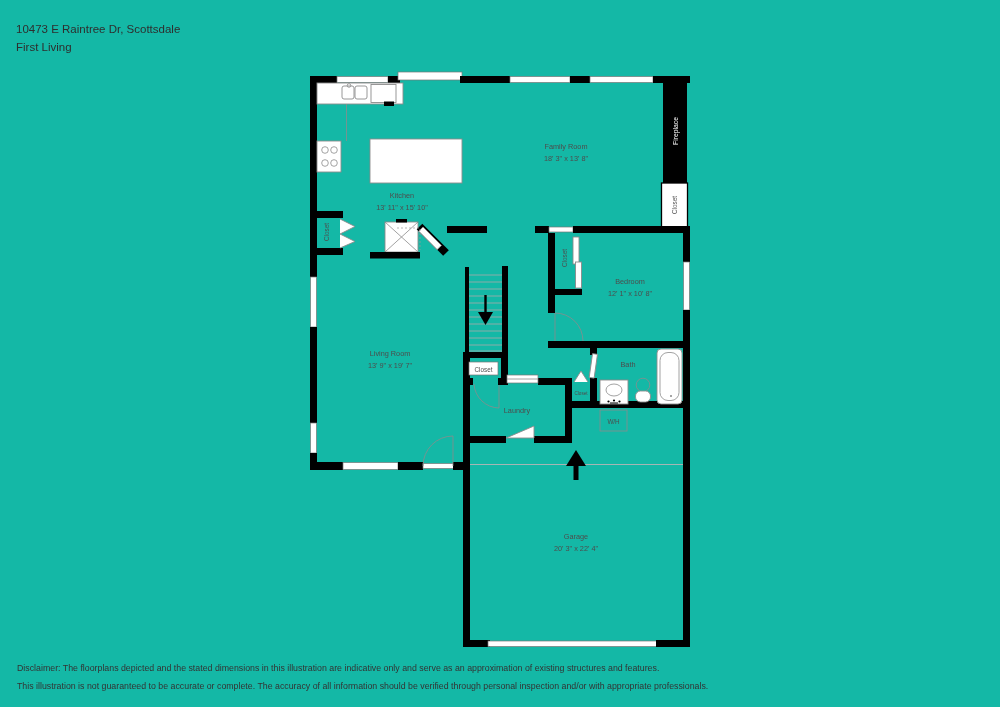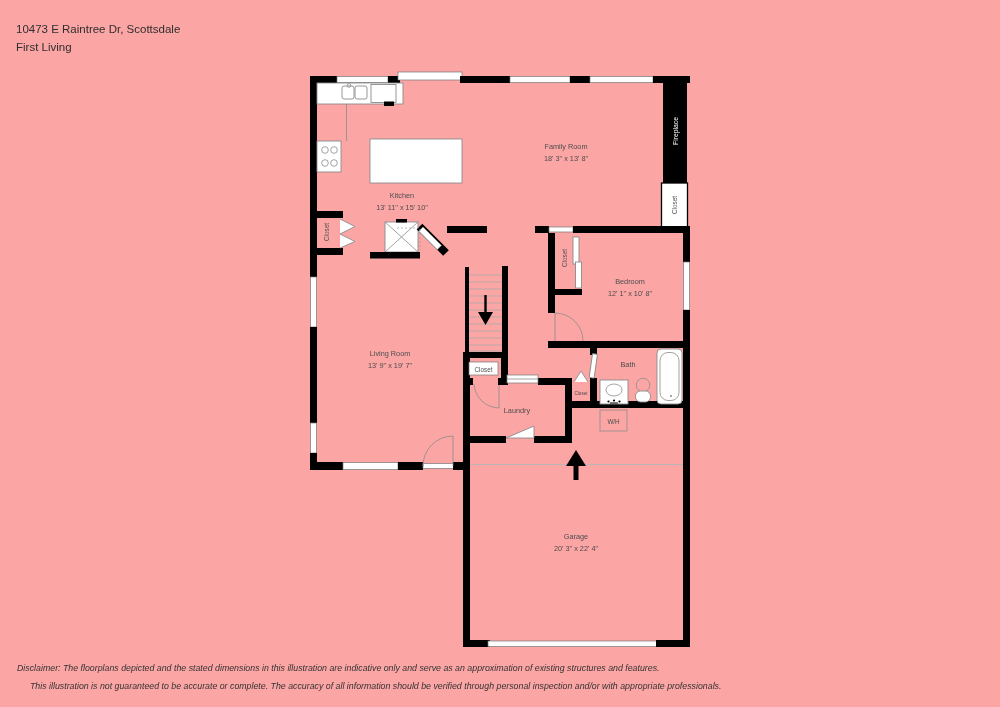--- a/index.html
+++ b/index.html
@@ -1,20 +1,20 @@
 <!DOCTYPE html>
 <html><head>
 <meta charset="utf-8">
 <style>
   html,body{margin:0;padding:0;background:#fff;}
-  .page{position:relative;width:1000px;height:707px;background:#fca5a5;overflow:hidden;
+  .page{position:relative;width:1000px;height:707px;background:#14b8a6;overflow:hidden;
         font-family:"Liberation Sans",sans-serif;}
   .header{position:absolute;left:16px;top:20px;color:#2e2e2e;font-size:11.5px;line-height:18px;}
-  .disclaimer{position:absolute;left:17px;color:#333;font-size:8.8px;white-space:nowrap;font-style:italic;}
-  .disc1{top:663px;} .disc2{top:681px;margin-left:13px;}
+  .disclaimer{position:absolute;left:17px;color:#333;font-size:8.8px;white-space:nowrap;}
+  .disc1{top:663px;} .disc2{top:681px;}
   svg{position:absolute;left:0;top:0;}
   .wall{fill:#000;}
   .win{fill:#fff;stroke:#777;stroke-width:0.7;}
   .fix{fill:#fff;stroke:#8c8c8c;stroke-width:0.9;}
   .thin{stroke:#8c8c8c;stroke-width:0.8;fill:none;}
   .faint{stroke:#b5b5b5;stroke-width:0.9;fill:none;}
   .lbl{fill:#4d4d4d;font-family:"Liberation Sans",sans-serif;font-size:7.3px;text-anchor:middle;}
   .lblsm{fill:#4d4d4d;font-family:"Liberation Sans",sans-serif;font-size:6.3px;text-anchor:middle;}
   .lbltiny{fill:#4d4d4d;font-family:"Liberation Sans",sans-serif;font-size:4.6px;text-anchor:middle;}
   .lblwhite{fill:#ffffff;font-family:"Liberation Sans",sans-serif;font-size:6.8px;text-anchor:middle;}

